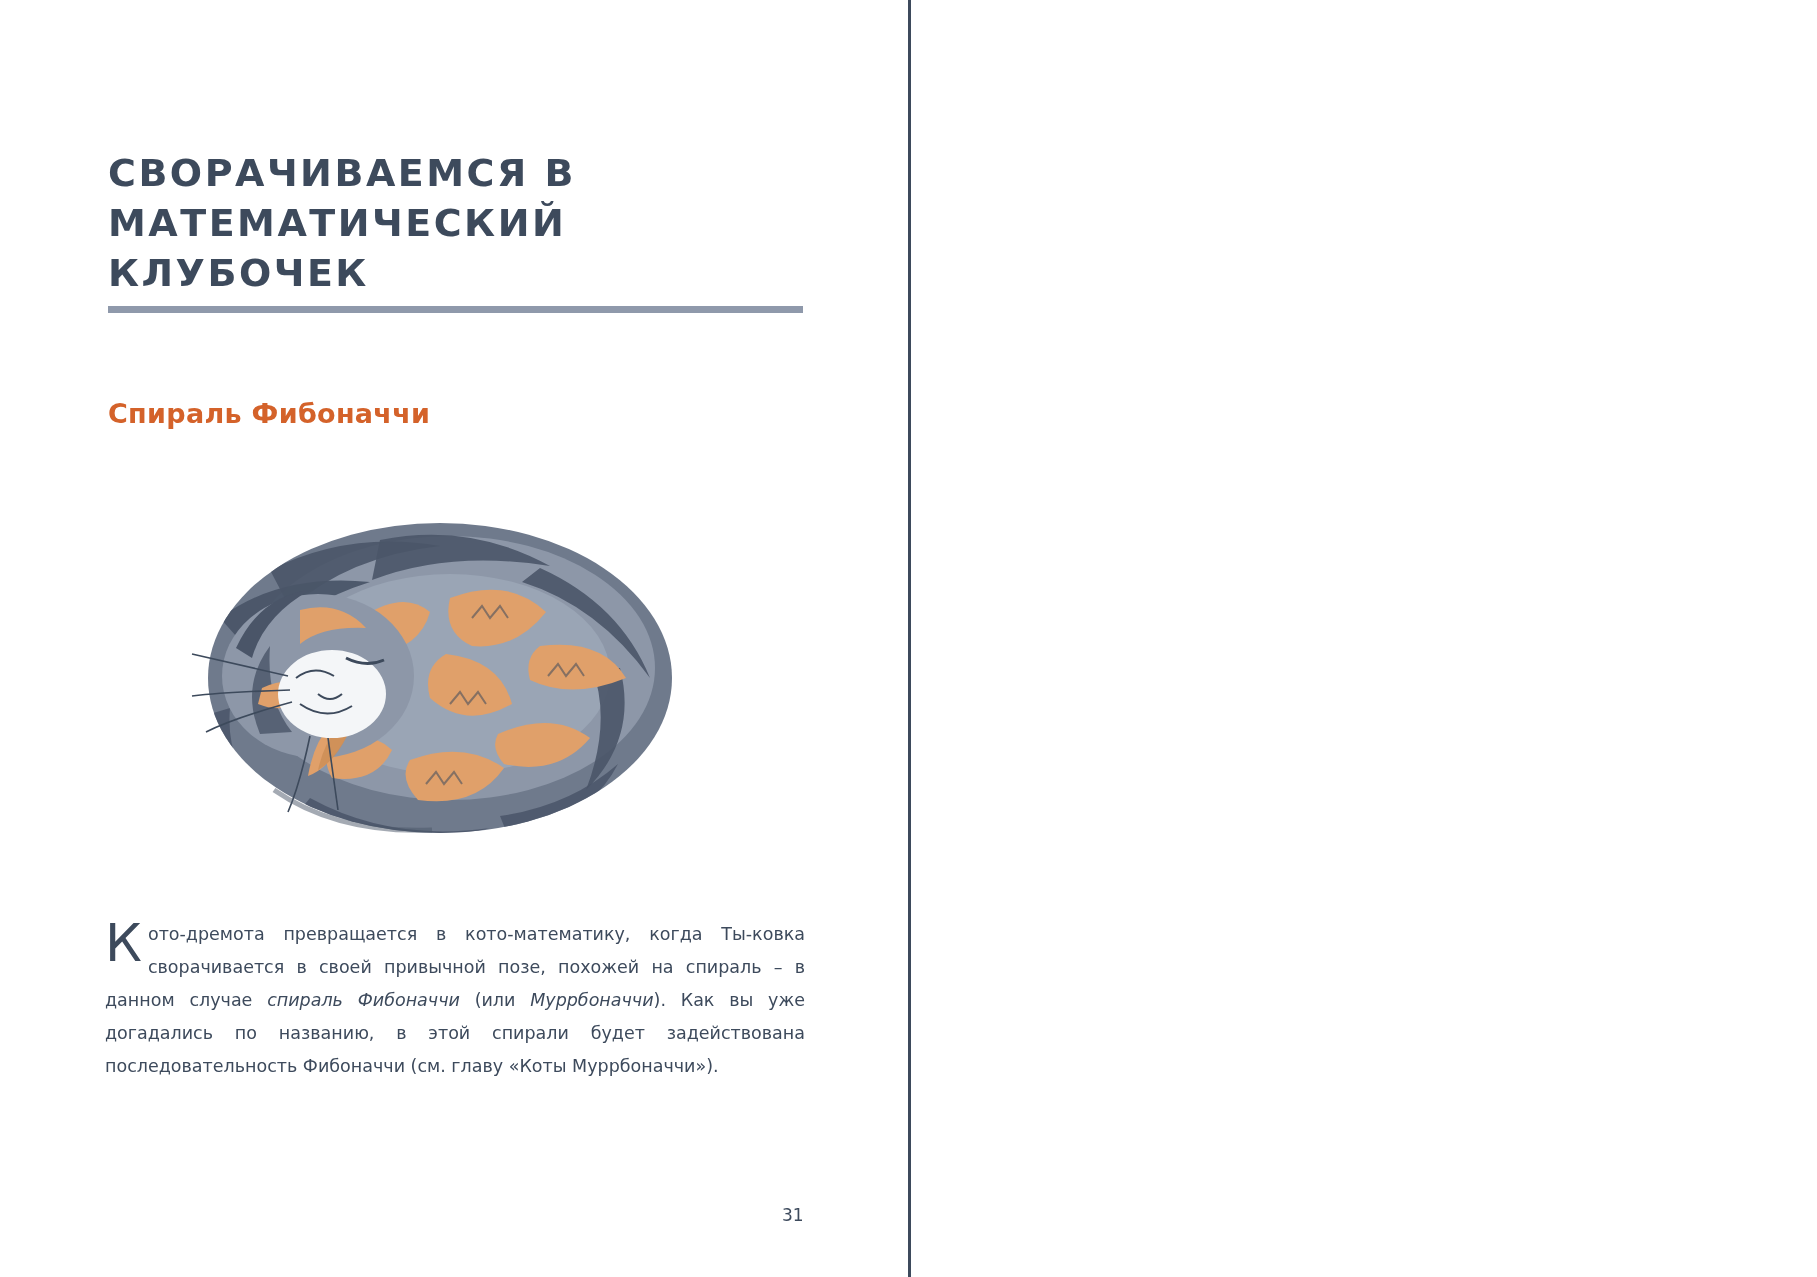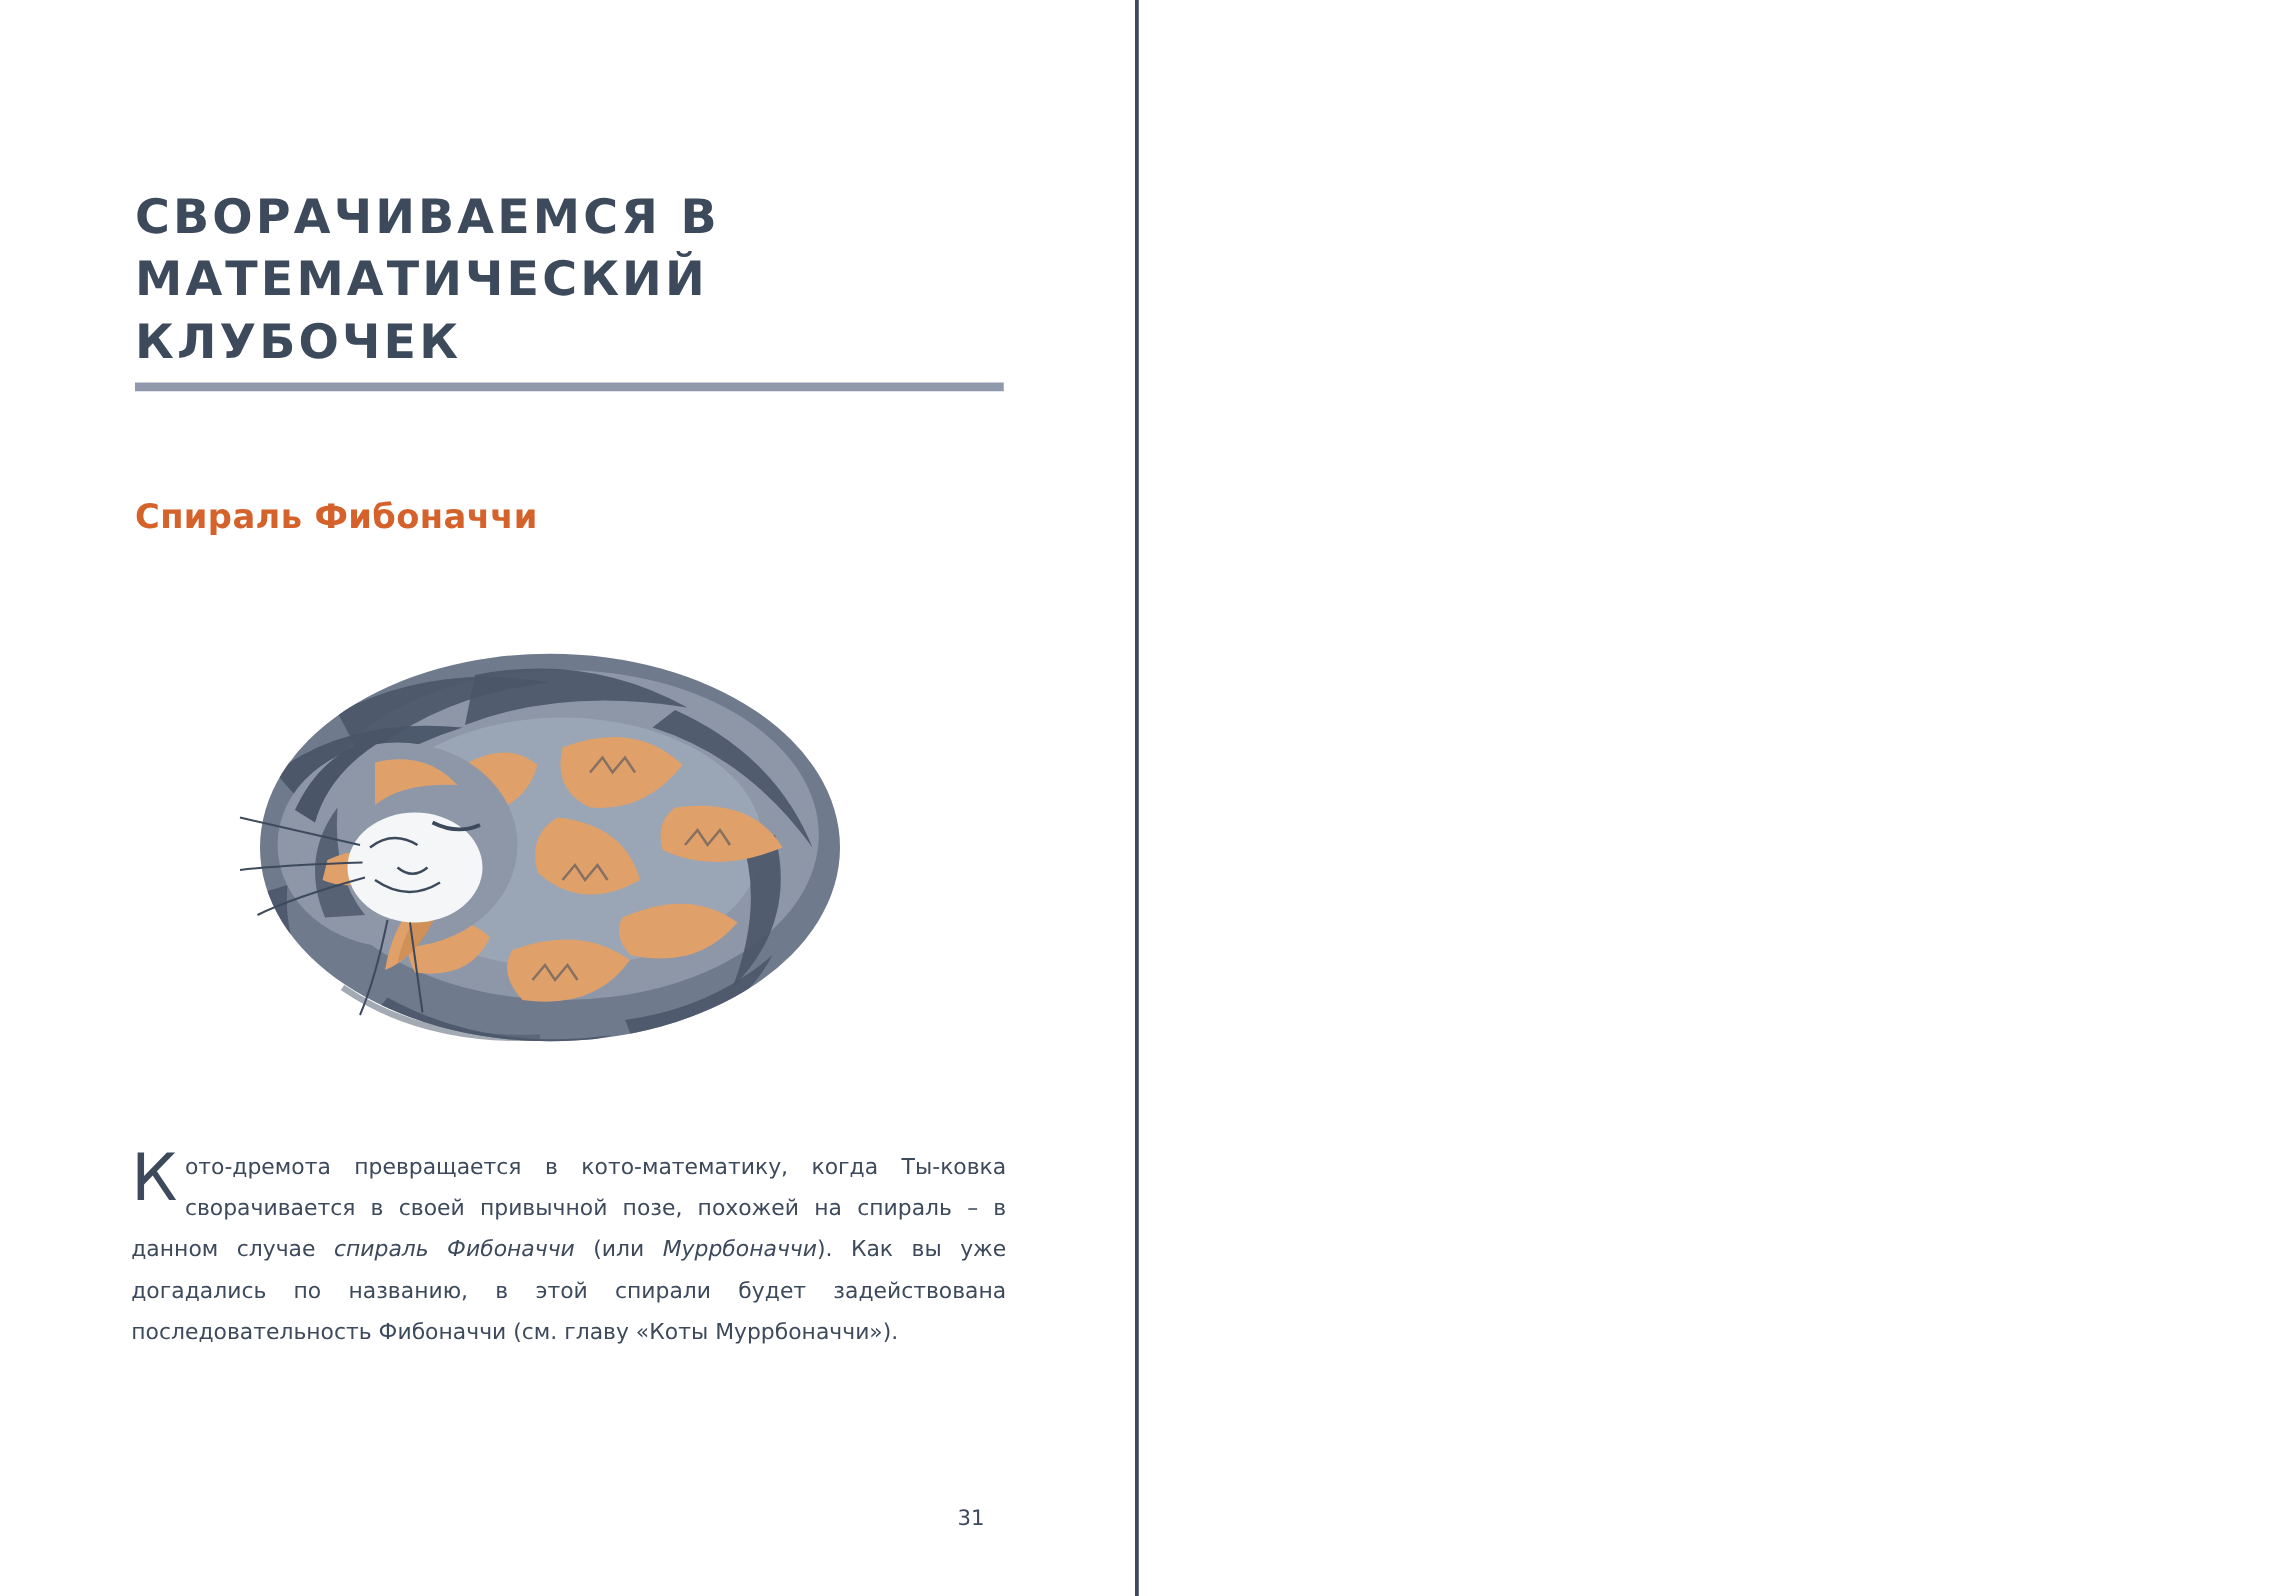--- a/index.html
+++ b/index.html
@@ -102,20 +102,21 @@
     padding: 2px 6px 0 0;
     color: #3d4a5c;
   }
   .body-text em { font-style: italic; }
 
   .folio {
     position: absolute;
     bottom: 52px;
     font-size: 17px;
     color: #3d4a5c;
+    margin-left: 16px;
   }
   .folio-left { left: 766px; }
 </style>
 </head>
 <body>
 
 <div class="spread">
 
   <div class="page page-left">
 

